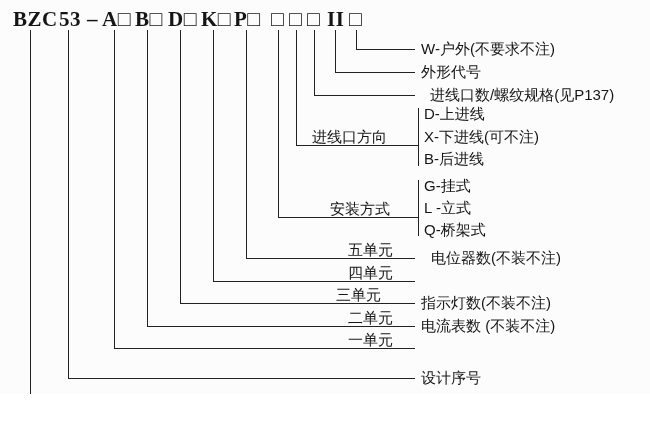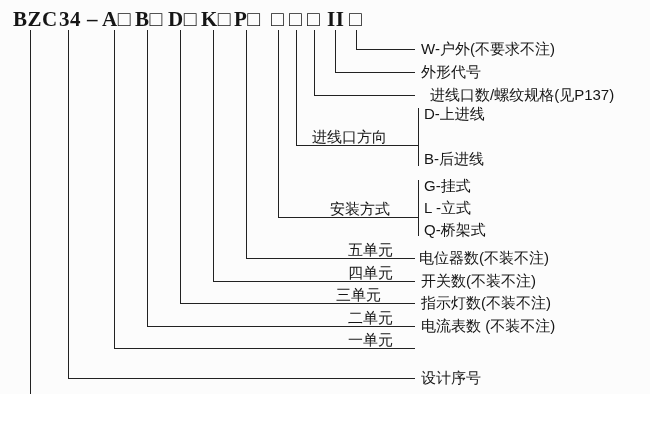--- a/index.html
+++ b/index.html
@@ -50,51 +50,51 @@
     <path d="M278 30 V217 H418"></path>
     <path d="M296 30 V145 H418"></path>
     <path d="M314 30 V95 H415"></path>
     <path d="M335 30 V72 H415"></path>
     <path d="M356 30 V49 H415"></path>
     <line x1="418" y1="108" x2="418" y2="166"></line>
     <line x1="418" y1="180" x2="418" y2="236"></line>
   </svg>
 
   <span class="seg" style="left:13px">BZC</span>
-  <span class="seg" style="left:59px">34</span>
+  <span class="seg" style="left:59px">53</span>
   <span class="seg" style="left:87px">–</span>
   <span class="seg" style="left:102px">A□</span>
   <span class="seg" style="left:135px">B□</span>
   <span class="seg" style="left:168px">D□</span>
   <span class="seg" style="left:201px">K□</span>
   <span class="seg" style="left:234px">P□</span>
   <span class="seg" style="left:271px">□</span>
   <span class="seg" style="left:289px">□</span>
   <span class="seg" style="left:307px">□</span>
   <span class="seg" style="left:327px">II</span>
   <span class="seg" style="left:349px">□</span>
 
   <span class="lbl" style="left:421px; top:41px">W-户外(不要求不注)</span>
   <span class="lbl" style="left:421px; top:64px">外形代号</span>
   <span class="lbl" style="left:430px; top:87px">进线口数/螺纹规格(见P137)</span>
 
   <span class="lbl" style="left:312px; top:129px">进线口方向</span>
   <span class="lbl" style="left:424px; top:106px">D-上进线</span>
+  <span class="lbl" style="left:424px; top:129px">X-下进线(可不注)</span>
   <span class="lbl" style="left:424px; top:151px">B-后进线</span>
 
   <span class="lbl" style="left:330px; top:201px">安装方式</span>
   <span class="lbl" style="left:424px; top:178px">G-挂式</span>
   <span class="lbl" style="left:424px; top:200px">L -立式</span>
   <span class="lbl" style="left:424px; top:222px">Q-桥架式</span>
 
   <span class="lbl" style="left:348px; top:242px">五单元</span>
-  <span class="lbl" style="left:419px; top:250px">电位器数(不装不注)</span>
+  <span class="lbl" style="left:431px; top:250px">电位器数(不装不注)</span>
 
   <span class="lbl" style="left:348px; top:265px">四单元</span>
-  <span class="lbl" style="left:421px; top:273px">开关数(不装不注)</span>
 
   <span class="lbl" style="left:336px; top:287px">三单元</span>
   <span class="lbl" style="left:421px; top:295px">指示灯数(不装不注)</span>
 
   <span class="lbl" style="left:348px; top:310px">二单元</span>
   <span class="lbl" style="left:421px; top:318px">电流表数 (不装不注)</span>
 
   <span class="lbl" style="left:348px; top:332px">一单元</span>
 
   <span class="lbl" style="left:421px; top:370px">设计序号</span>

